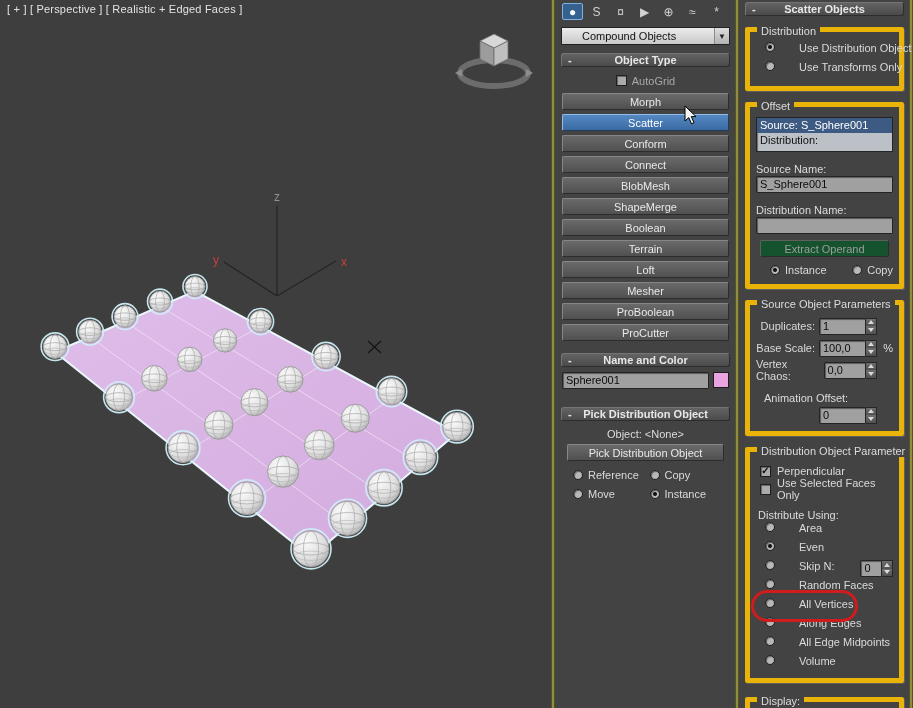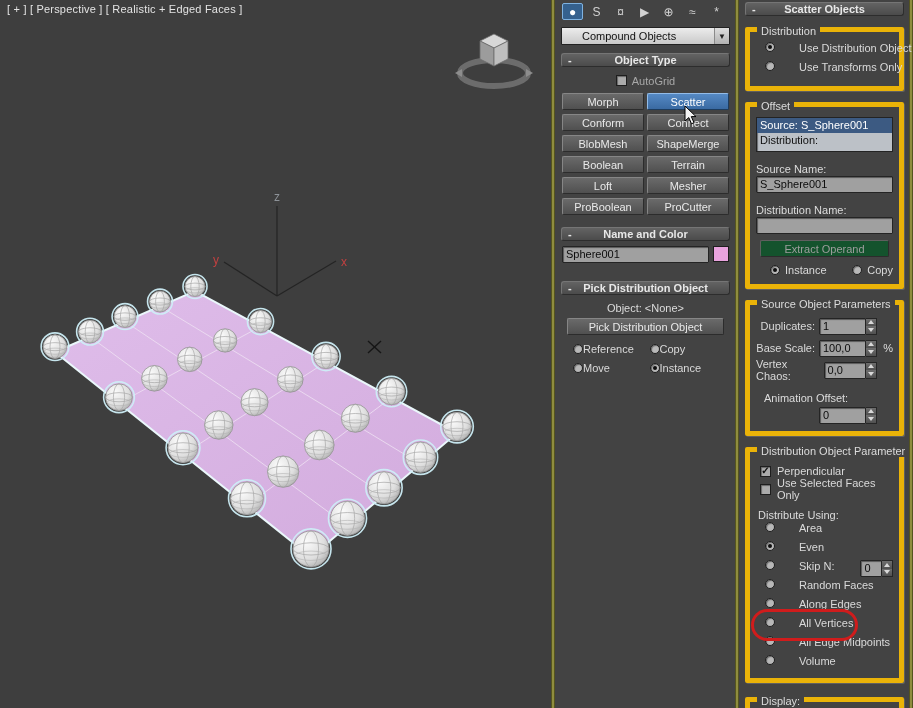--- a/index.html
+++ b/index.html
@@ -23,39 +23,39 @@
   .dropdown{display:flex;height:18px;background:linear-gradient(#ececec,#c9c9c9);border:1px solid #222;color:#111;align-items:center;margin:4px 0 2px;border-radius:1px}
   .dropdown .txt{flex:1;padding-left:20px;white-space:nowrap;overflow:hidden}
   .dropdown .arrow{width:15px;align-self:stretch;background:linear-gradient(#dedede,#b2b2b2);border-left:1px solid #8a8a8a;display:flex;align-items:center;justify-content:center;color:#222;font-size:8px}
 
   .rollout-header{position:relative;height:14px;margin:8px 0 5px;background:linear-gradient(#636363,#4b4b4b);border:1px solid #757575;border-bottom-color:#2d2d2d;border-right-color:#2d2d2d;border-radius:3px;text-align:center;line-height:13px;color:#e8e8e8;font-weight:bold;font-size:11px}
   .rollout-header .minus{position:absolute;left:6px;top:0;font-weight:bold}
 
   .btn{height:17px;background:linear-gradient(#6a6a6a,#505050);border:1px solid #2c2c2c;border-top-color:#868686;border-left-color:#868686;border-radius:2px;color:#e9e9e9;font-size:11px;display:flex;align-items:center;justify-content:center;white-space:nowrap;overflow:hidden}
   .btn.active{background:linear-gradient(#5589c4,#3a6aa2);border-color:#1d3c5e;border-top-color:#93bce8;border-left-color:#93bce8;color:#fff}
   .btn.disabled{color:#9d9d9d;background:#14532d;border-top-color:#5f5f5f;border-left-color:#5f5f5f}
-  .btn-grid{display:grid;grid-template-columns:1fr 1fr;gap:4px 3px;padding:2px 1px 4px}
+  .btn-grid{display:grid;grid-template-columns:1fr;gap:4px 3px;padding:2px 1px 4px}
 
   .autogrid-row{display:flex;align-items:center;justify-content:center;gap:5px;height:17px;margin:1px 0 2px}
   .dim{color:#a8a8a8}
 
   .cb{width:11px;height:11px;background:#ababab;border:1px solid #1e1e1e;box-shadow:inset 1px 1px 1px rgba(0,0,0,.4);display:flex;align-items:center;justify-content:center;font-size:10px;line-height:1;color:#0a0a0a;font-weight:bold;flex:0 0 auto}
   .radio{width:10px;height:10px;border-radius:50%;background:#b8b8b8;border:1px solid #1e1e1e;box-shadow:inset 1px 1px 1px rgba(0,0,0,.45);position:relative;flex:0 0 auto}
   .radio.on::after{content:"";position:absolute;left:2px;top:2px;width:4px;height:4px;border-radius:50%;background:#0e0e0e}
 
   .field{height:17px;background:#a0a0a0;border:1px solid #242424;box-shadow:inset 1px 1px 1px rgba(0,0,0,.45);color:#0c0c0c;padding:0 3px;line-height:15px;overflow:hidden;white-space:nowrap;border-radius:1px}
 
   .nc-row{display:flex;gap:4px;padding:0 1px}
   .nc-row .field{flex:1}
   .swatch{width:16px;height:16px;background:#e9a3de;border:1px solid #1e1e1e;flex:0 0 auto}
 
   .center-label{text-align:center;color:#dcdcdc;height:16px;line-height:16px}
   .pick-btn{margin:2px 6px 4px}
   .radio-grid{display:grid;grid-template-columns:1fr 1fr;gap:4px 0;padding:2px 4px 4px 12px}
-  .radio-item{display:flex;align-items:center;height:15px}
+  .radio-item{display:flex;align-items:center;gap:5px;height:15px}
 
   .groupbox{position:relative;border:5px solid #eab308;box-shadow:1px 1px 0 #606060;border-radius:2px;margin:11px 0 6px;padding:10px 6px 6px}
   .gb-title{position:absolute;top:-7px;left:7px;background:#434343;padding:0 4px;color:#dcdcdc;white-space:nowrap}
 
   .listbox{background:#bcc1c7;border:1px solid #232323;box-shadow:inset 1px 1px 1px rgba(0,0,0,.45);height:35px;overflow:hidden;margin-bottom:7px}
   .listbox .lrow{height:15px;line-height:15px;padding:0 3px;color:#0f0f0f;font-size:11px;white-space:nowrap}
   .listbox .lrow.sel{background:#3c5a82;color:#fff}
 
   .flabel{color:#dcdcdc;height:14px;line-height:14px;margin-top:10px}
   .panel-right .field{margin-bottom:3px}
@@ -478,27 +478,27 @@
                 <i class="tri-down"></i>
               </div>
             </span>
         </span>
       </div>
       <div class="opt-row">
         <span class="radio"></span>
         <span class="olabel">Random Faces</span>
       </div>
       <div class="opt-row">
+        <div class="red-oval"></div>
+        <span class="radio"></span>
+        <span class="olabel">All Vertices</span>
+      </div>
+      <div class="opt-row">
         <span class="radio"></span>
         <span class="olabel">Along Edges</span>
-      </div>
-      <div class="opt-row">
-        <div class="red-oval"></div>
-        <span class="radio"></span>
-        <span class="olabel">All Vertices</span>
       </div>
       <div class="opt-row">
         <span class="radio"></span>
         <span class="olabel">All Edge Midpoints</span>
       </div>
       <div class="opt-row">
         <span class="radio"></span>
         <span class="olabel">Volume</span>
       </div>
     </div>

